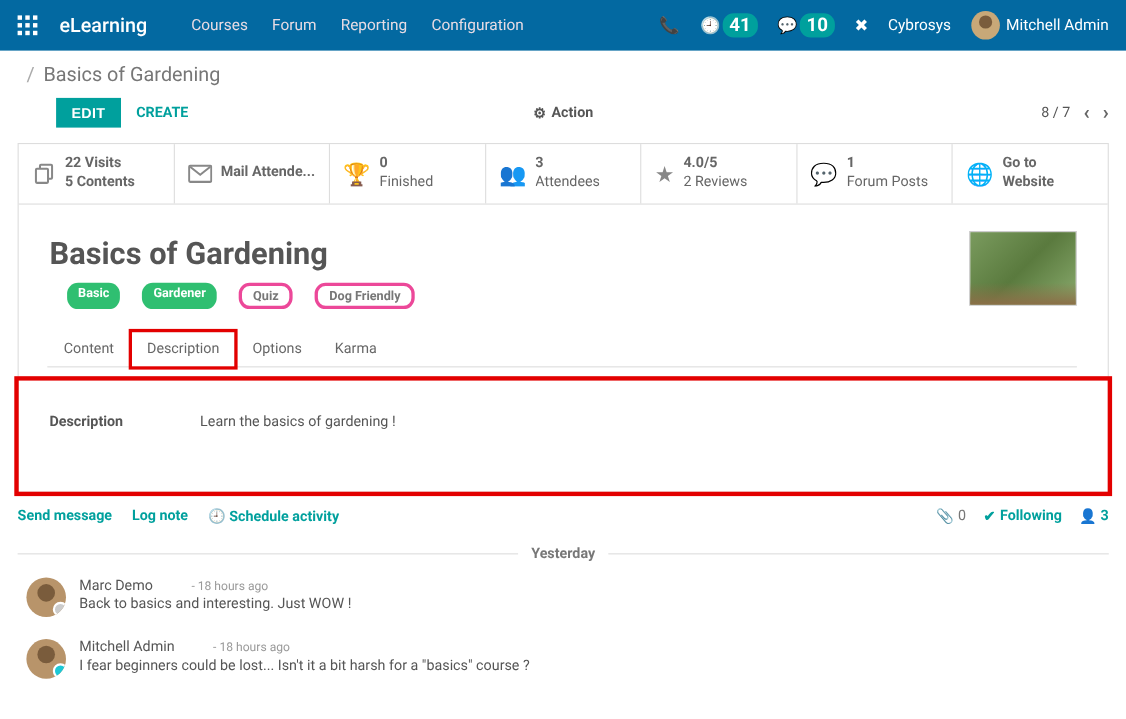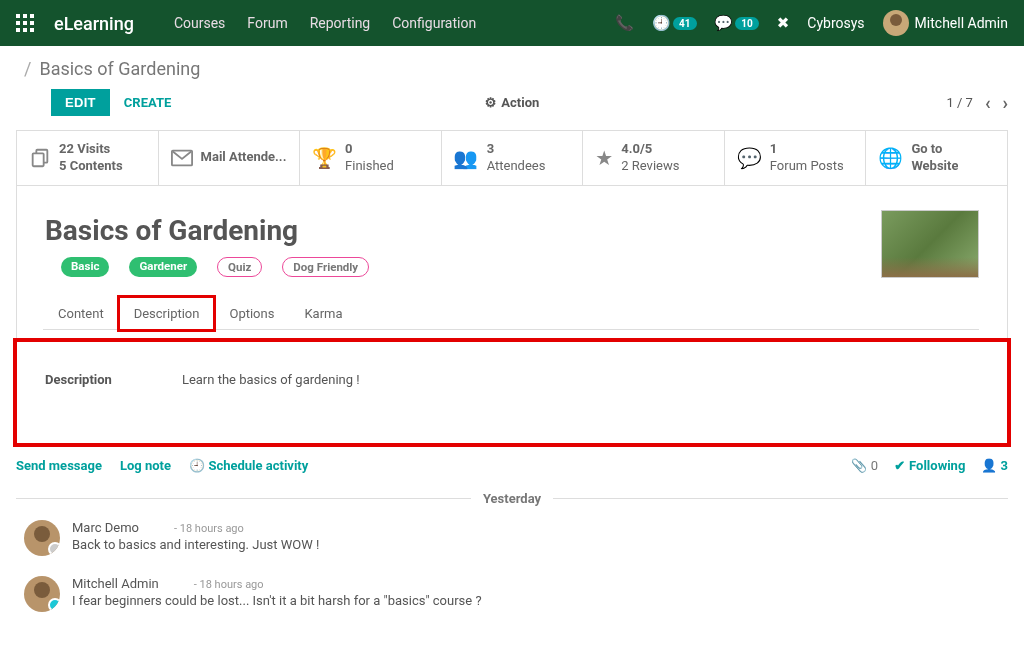--- a/index.html
+++ b/index.html
@@ -1,26 +1,26 @@
 <!DOCTYPE html>
 <html><head>
 <meta charset="utf-8">
 <style>
   * { box-sizing: border-box; margin: 0; padding: 0; }
   body { font-family: -apple-system, BlinkMacSystemFont, "Segoe UI", Roboto, sans-serif; font-size: 13px; color: #4c4c4c; background: #fff; width: 1024px; height: 654px; overflow: hidden; }
   
   
-  .topnav { background: #14532d; height: 46px; display: flex; align-items: center; padding: 0 16px; color: #fff; }
+  .topnav { background: #0369a1; height: 46px; display: flex; align-items: center; padding: 0 16px; color: #fff; }
   .apps-icon { width: 18px; height: 18px; display: grid; grid-template-columns: repeat(3,4px); grid-template-rows: repeat(3,4px); gap: 3px; margin-right: 20px; cursor:pointer;}
   .apps-icon span { background:#fff; width:4px; height:4px;}
   .brand { font-size: 18px; font-weight: 500; margin-right: 40px;}
   .nav-links { display:flex; gap: 22px; font-size: 14px;}
   .nav-links div { cursor:pointer; color:#e8dce4;}
   .nav-right { margin-left:auto; display:flex; align-items:center; gap:18px;}
-  .badge-pill { background:#00a09d; border-radius:10px; font-size:10px; padding:1px 6px; margin-left:2px; font-weight:bold;}
+  .badge-pill { background:#00a09d; border-radius:10px; font-size:17px; padding:1px 6px; margin-left:2px; font-weight:bold;}
   .nav-icon { font-size:15px; cursor:pointer; display:flex; align-items:center;}
   .avatar-sm { width:26px; height:26px; border-radius:50%; background:#c8a878; display:inline-block; margin-right:6px; position:relative; overflow:hidden;}
   .avatar-sm::after{content:"";position:absolute;top:4px;left:7px;width:12px;height:12px;border-radius:50%;background:#7a5c3c;}
   .user { display:flex; align-items:center; font-size:14px;}
   
   
   .crumb-row { padding: 12px 16px 4px; display:flex; align-items:center;}
   .crumb-link { color:#875a7b; font-size:18px; cursor:pointer;}
   .crumb-sep { color:#aaa; margin:0 8px; font-size:18px;}
   .crumb-cur { color:#777; font-size:18px;}
@@ -49,21 +49,21 @@
   .stat-icon { font-size:20px; color:#888;}
   .stat-txt { display:flex; flex-direction:column; line-height:1.3; color:#666; font-size:13px; white-space:nowrap; overflow:hidden;}
   .stat-txt b{color:#666;font-weight:bold;}
   
   
   .card-body { padding: 28px 28px 12px; position:relative;}
   .rec-title { font-size:28px; color:#555; margin-bottom:10px;}
   .tags { display:flex; gap:4px; margin-bottom:20px;}
   .tag { border-radius:10px; padding:2px 10px; font-size:11.5px; font-weight:bold;margin-left:16px;}
   .tag-g{ background:#2fbf71; color:#fff;}
-  .tag-o{ background:#fff; color:#777; border:1px solid #ec4899;}
+  .tag-o{ background:#fff; color:#777; border:3px solid #ec4899;}
   .thumb { position:absolute; right:28px; top:24px; width:98px; height:68px; background:linear-gradient(135deg,#7a9b5e 0%,#5a7a3e 50%,#8aab6e 100%); border:1px solid #ccc;}
   .thumb::before{content:"";position:absolute;bottom:0;left:0;right:0;height:20px;background:linear-gradient(0deg,#8b6f47 0%,transparent 100%);}
   
   
   .tabs { display:flex; border-bottom:1px solid #ddd; margin-left:-2px;}
   .tab { padding:8px 14px; color:#666; cursor:pointer; border:1px solid transparent; border-bottom:none; font-size:13px;}
   .tab.active{ background:#fff; border-color:#ddd; border-bottom:1px solid #fff; margin-bottom:-1px;}
   .tab.hl { outline:3px solid #e30000; outline-offset:-1px;}
   
   
@@ -136,21 +136,21 @@
 </div>
 
 <div class="ctl-row">
   <button class="btn-edit">EDIT</button>
   <span class="btn-create">CREATE</span>
   <span class="action-btn">
     <span>⚙</span>
     <span>Action</span>
   </span>
   <div class="pager">
-    <span class="pager-text">1 / 7</span>
+    <span class="pager-text">8 / 7</span>
     <span class="pager-arrow">‹</span>
     <span class="pager-arrow">›</span>
   </div>
 </div>
 
 <div class="scroll-area">
 
   <div class="card-outer">
 
     <div class="statbar">

